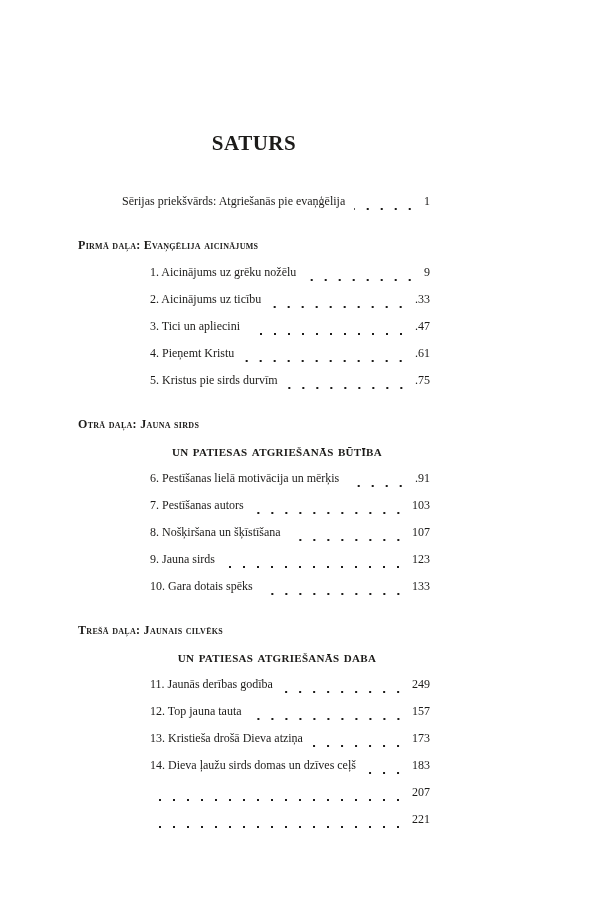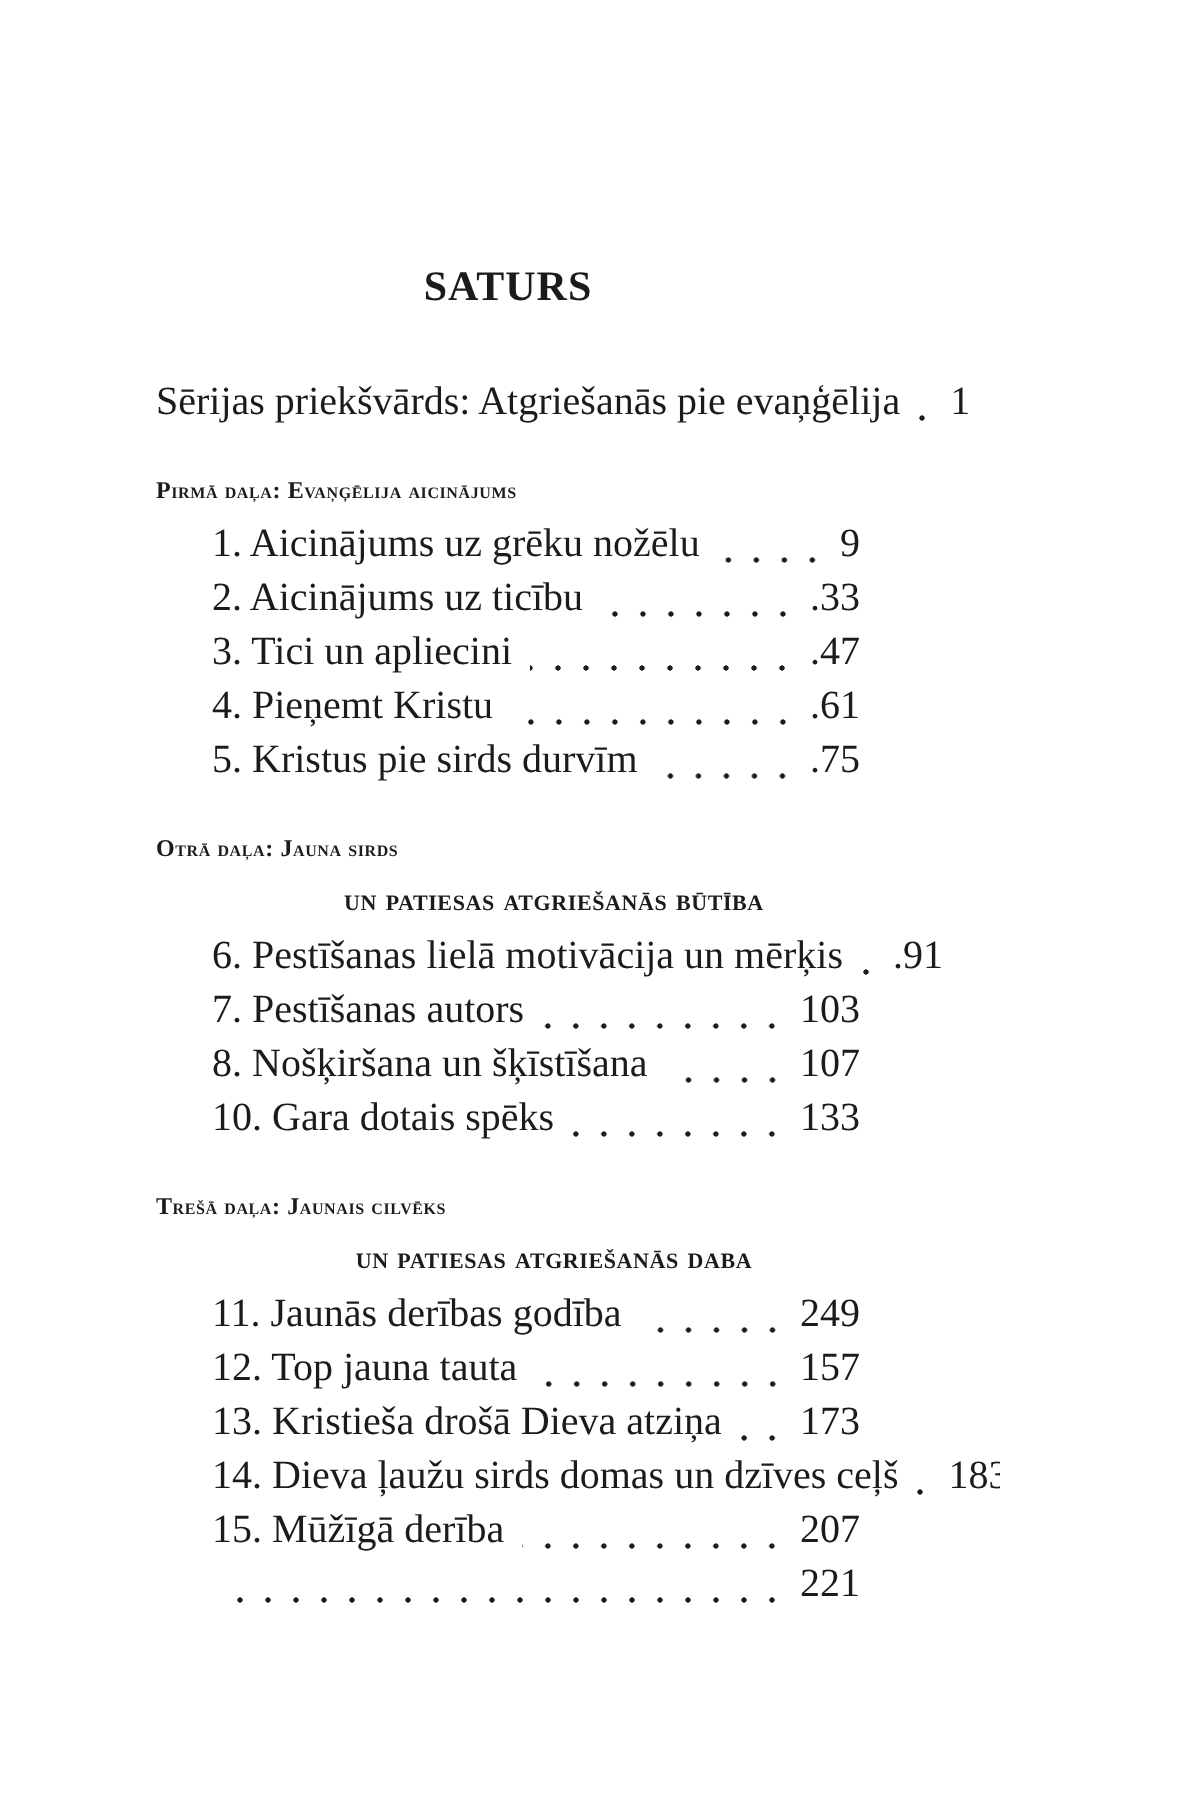--- a/index.html
+++ b/index.html
@@ -19,23 +19,24 @@
     font-size: 21px;
     line-height: 24px;
     font-weight: 700;
     text-align: center;
     letter-spacing: 0.5px;
     color: #1c1b19;
   }
   .toc-row {
     display: flex;
     align-items: center;
-    font-size: 20px;
+    font-size: 12px;
     line-height: 27px;
     white-space: nowrap;
+    margin-left: 44px;
   }
   .toc-row.preface { margin-top: 33px; }
   .toc-row .entry-text { flex: 0 0 auto; }
   .toc-row .dot-leader {
     flex: 1 1 auto;
     align-self: flex-end;
     height: 4px;
     margin: 0 2px 4px 9px;
     background-image: radial-gradient(circle at 2px 2px, #1c1b19 1.15px, rgba(0,0,0,0) 1.5px);
     background-size: 14px 4px;
@@ -121,20 +122,25 @@
         <span class="entry-text">7. Pestīšanas autors</span>
         <span class="dot-leader"></span>
         <span class="page-num">103</span>
       </div>
       <div class="toc-row chapter-row">
         <span class="entry-text">8. Nošķiršana un šķīstīšana</span>
         <span class="dot-leader"></span>
         <span class="page-num">107</span>
       </div>
       <div class="toc-row chapter-row">
+        <span class="entry-text">9. Jauna sirds</span>
+        <span class="dot-leader"></span>
+        <span class="page-num">123</span>
+      </div>
+      <div class="toc-row chapter-row">
         <span class="entry-text">10. Gara dotais spēks</span>
         <span class="dot-leader"></span>
         <span class="page-num">133</span>
       </div>
     </div>
   </div>
 
   <div class="part">
     <div class="part-heading">Trešā daļa: Jaunais cilvēks</div>
     <div class="part-subtitle">un patiesas atgriešanās daba</div>
@@ -153,21 +159,20 @@
         <span class="entry-text">13. Kristieša drošā Dieva atziņa</span>
         <span class="dot-leader"></span>
         <span class="page-num">173</span>
       </div>
       <div class="toc-row chapter-row">
         <span class="entry-text">14. Dieva ļaužu sirds domas un dzīves ceļš</span>
         <span class="dot-leader"></span>
         <span class="page-num">183</span>
       </div>
       <div class="toc-row chapter-row">
-        <span class="entry-text">15. Mūžīgā derība</span>
         <span class="dot-leader"></span>
         <span class="page-num">207</span>
       </div>
       <div class="toc-row chapter-row">
         <span class="dot-leader"></span>
         <span class="page-num">221</span>
       </div>
     </div>
   </div>
 

